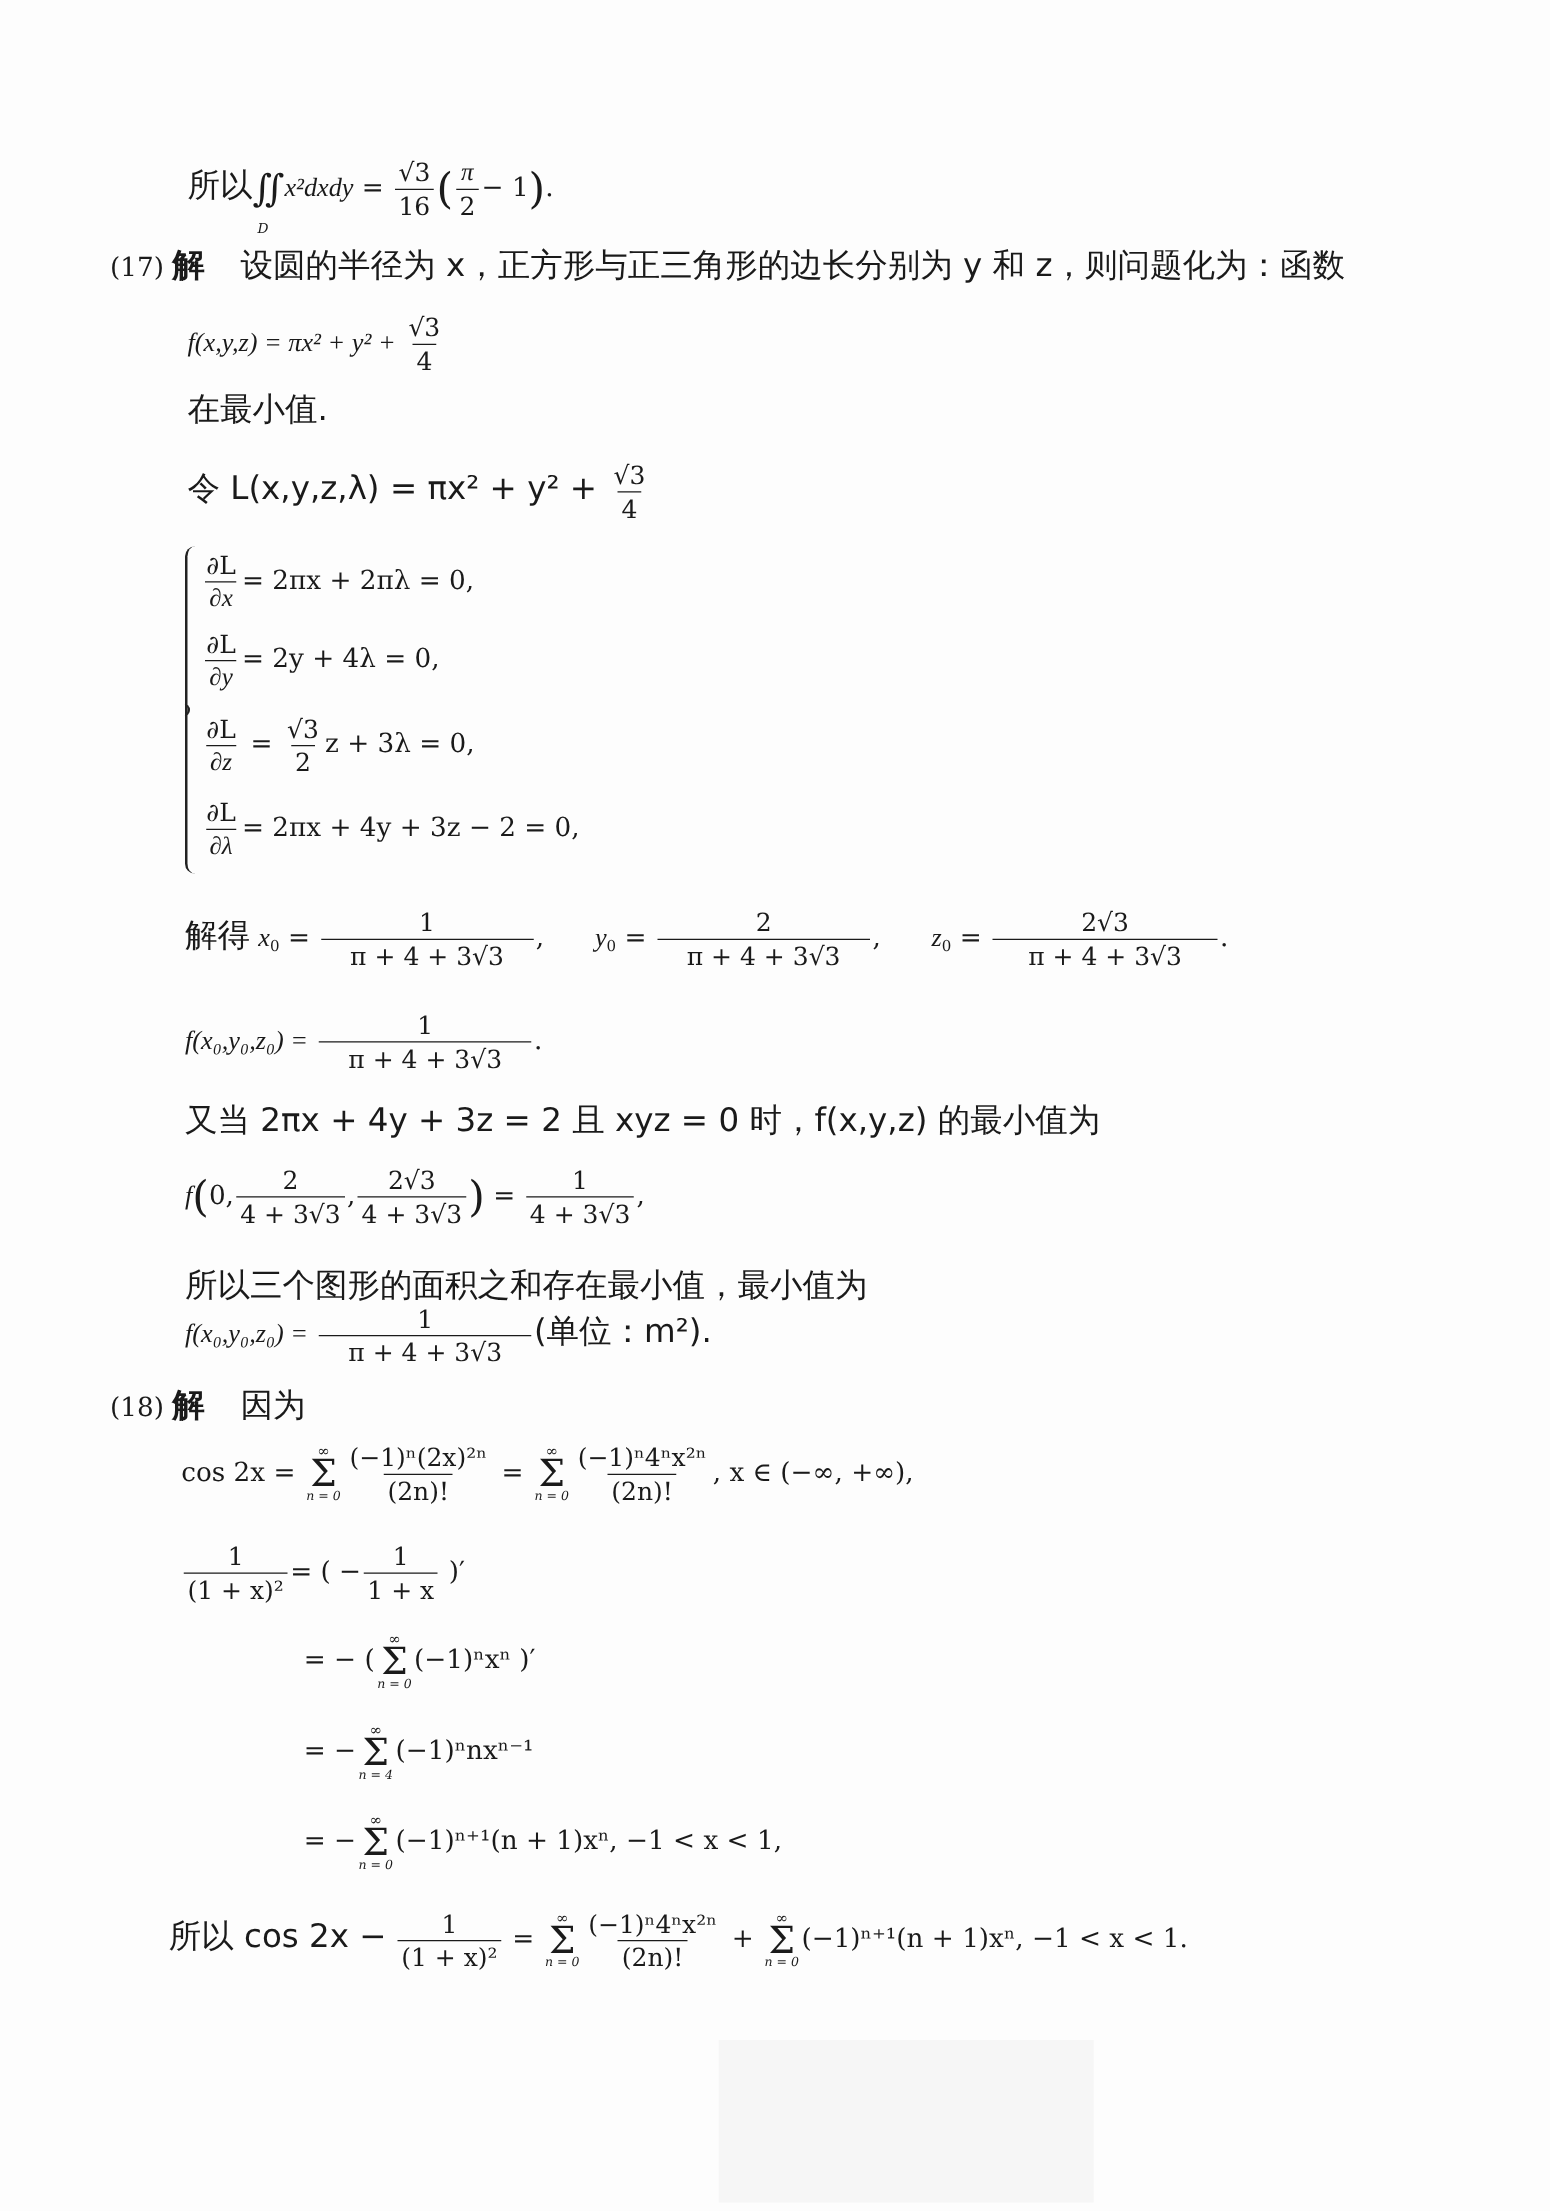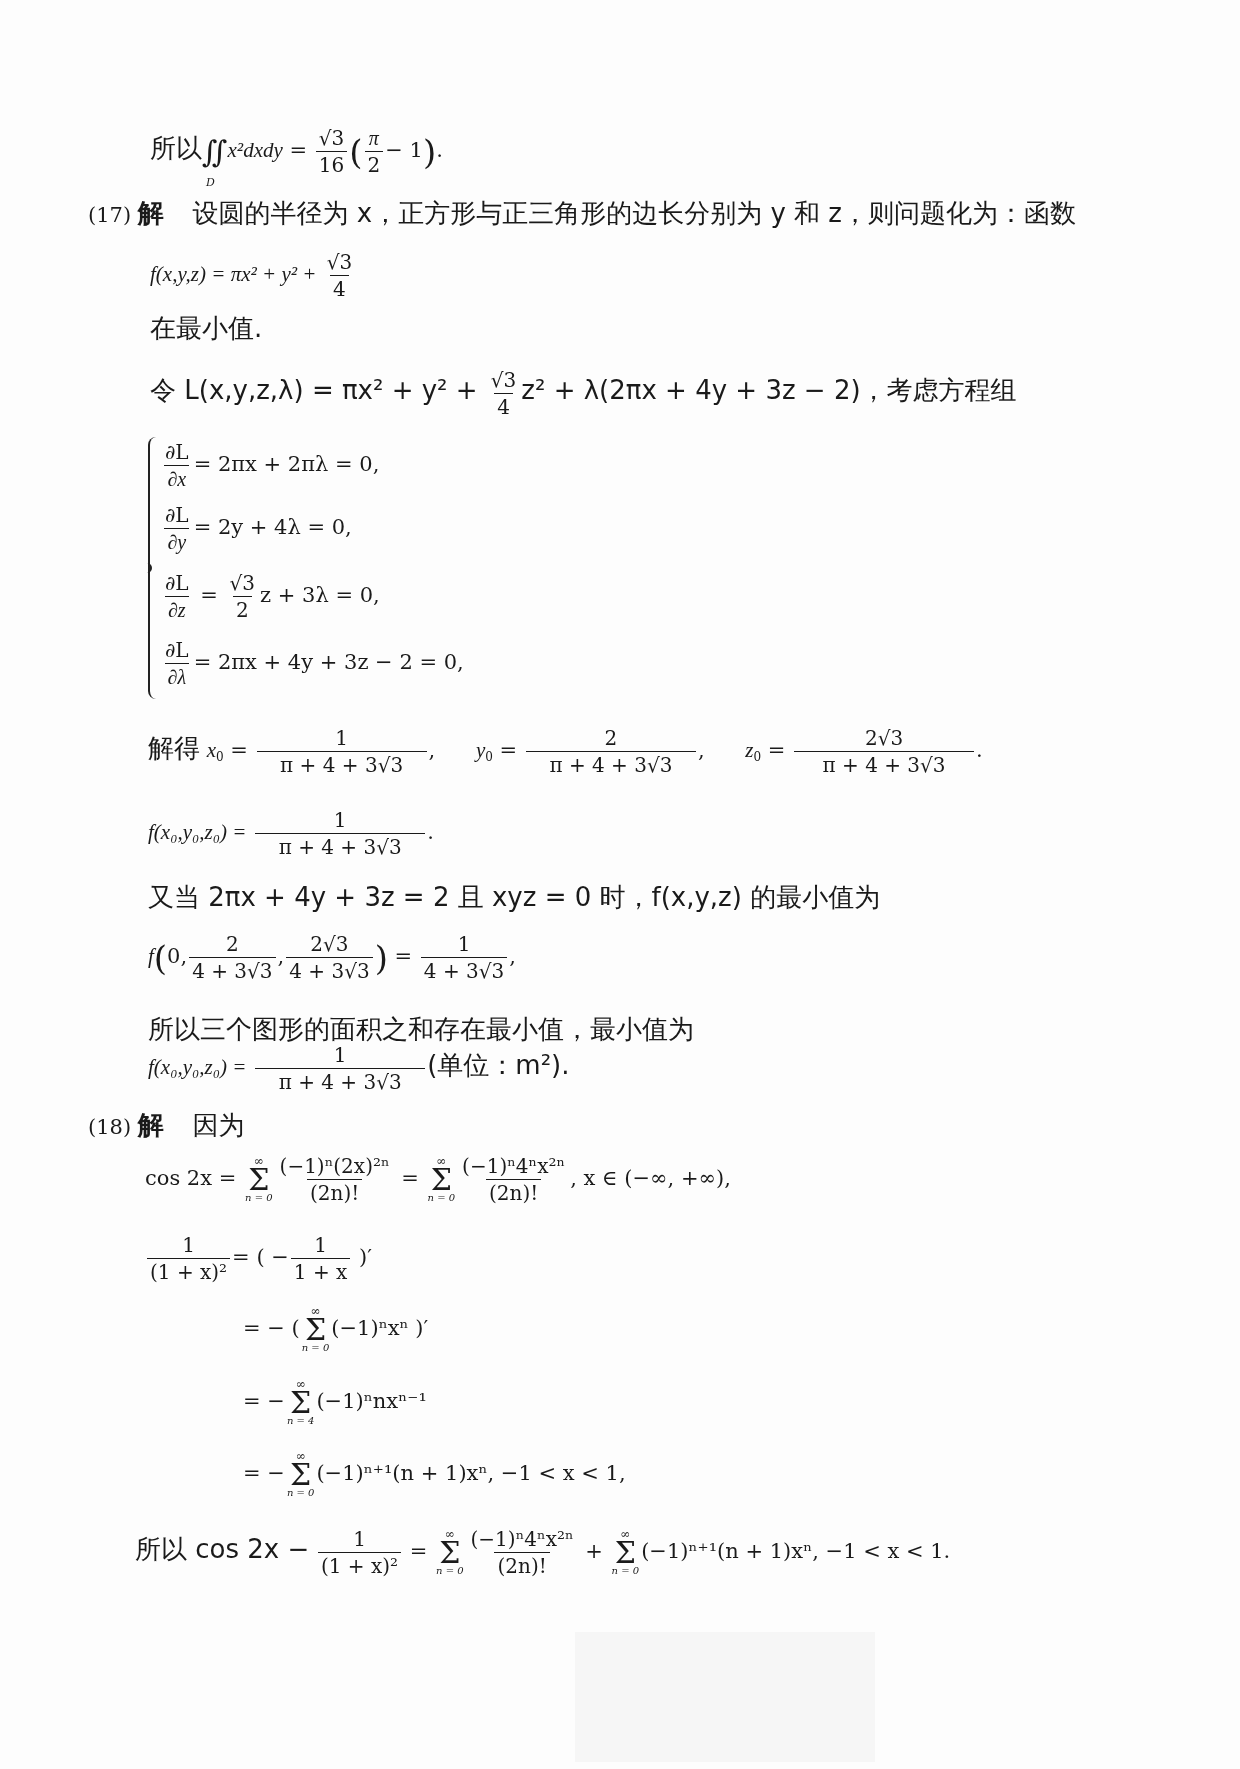--- a/index.html
+++ b/index.html
@@ -54,21 +54,21 @@
       <span class="num">√3</span>
       <span class="den">4</span>
     </span>
 </div>
 <div class="ln cjk" style="left:150px;top:315px;">在最小值.</div>
 
 <div class="ln" style="left:150px;top:370px;">
   <span class="cjk">令 L(x,y,z,λ) = πx² + y² + </span><span class="frac">
       <span class="num">√3</span>
       <span class="den">4</span>
-    </span><span class="cjk">z² + λ(2πx + 4y + 3z − 2)，考虑方程组</span>
+    </span>
 </div>
 
 <div class="brace"></div>
 <div class="ln" style="left:160px;top:442px;">
   <span class="frac">
       <span class="num">∂L</span>
       <span class="den it">∂x</span>
     </span><span>= 2πx + 2πλ = 0,</span>
 </div>
 <div class="ln" style="left:160px;top:505px;">

